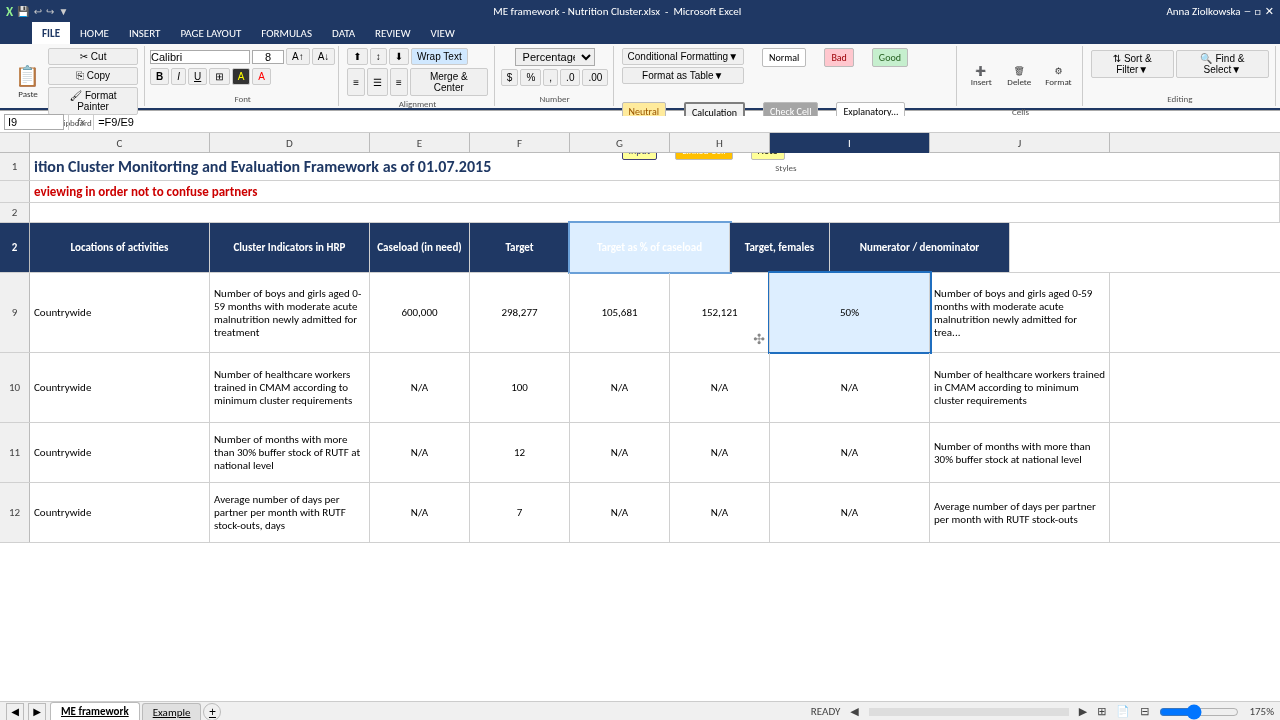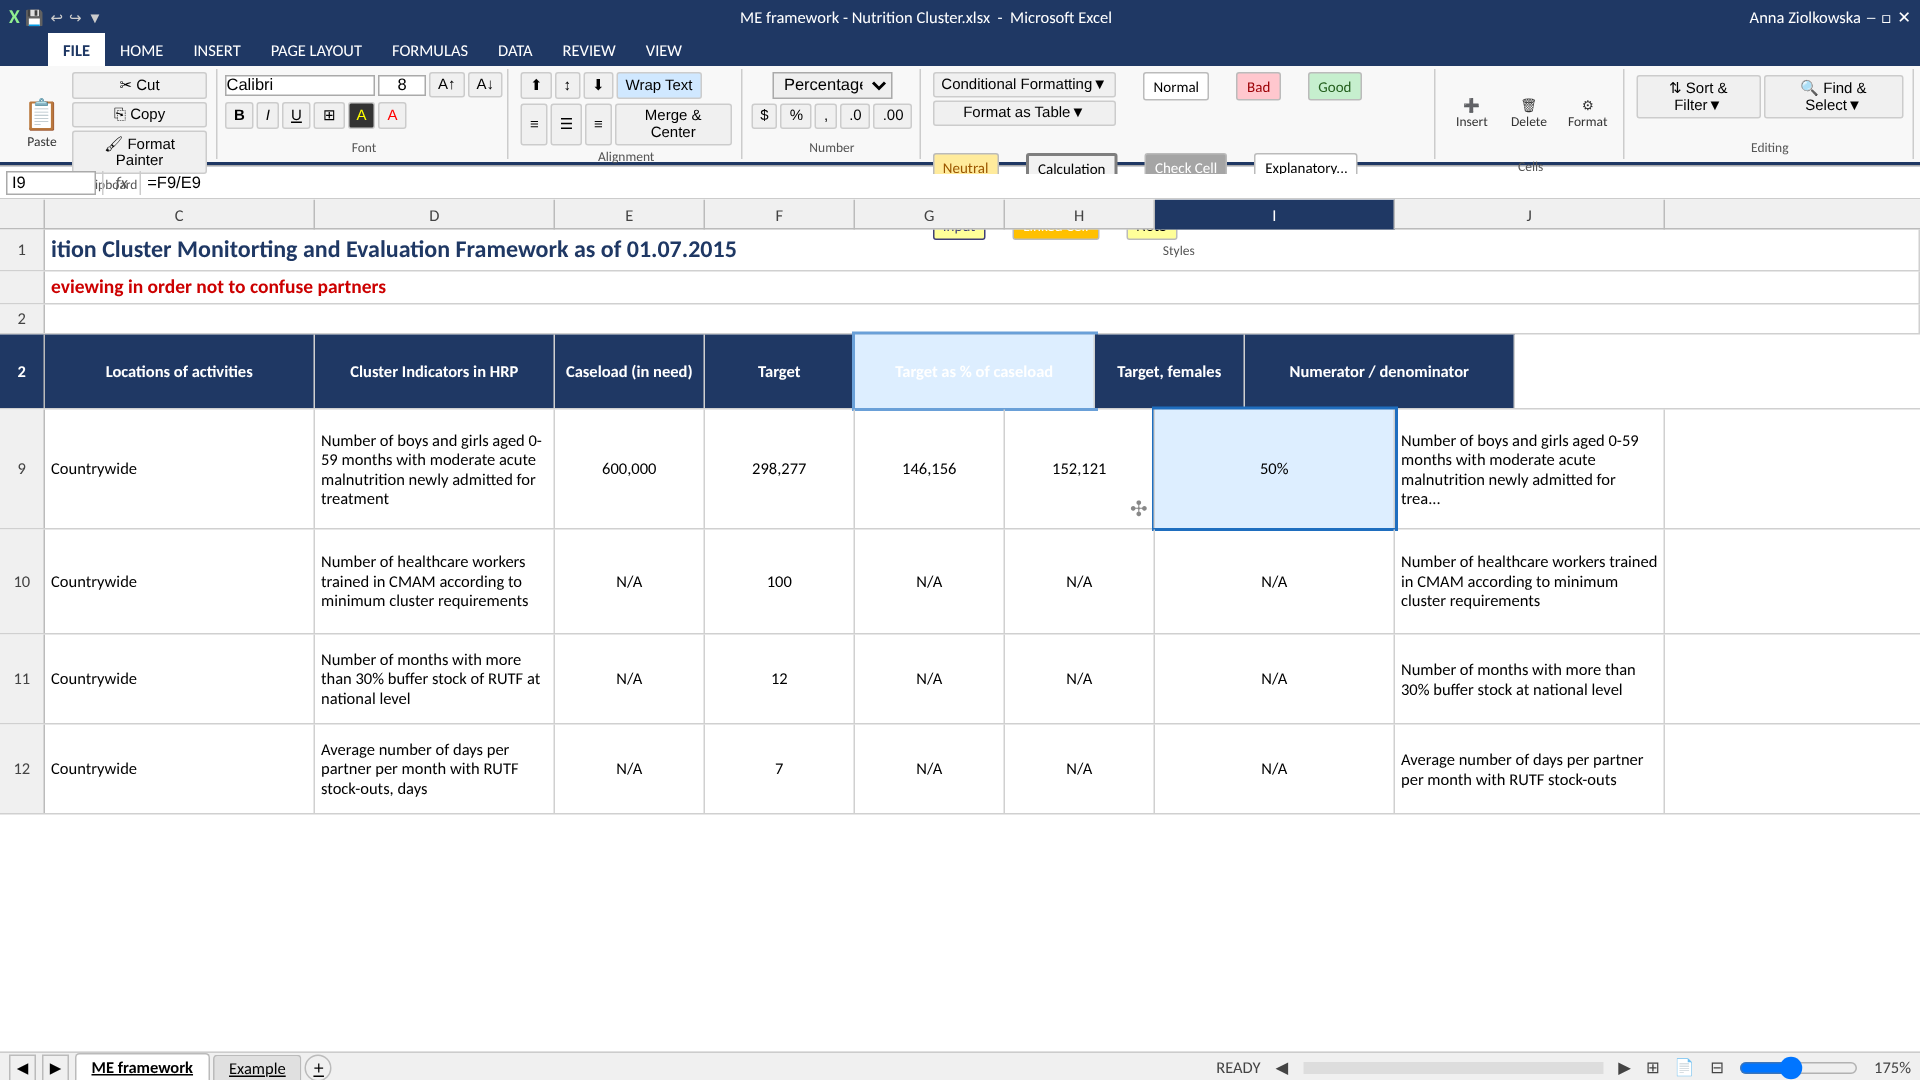--- a/index.html
+++ b/index.html
@@ -493,21 +493,21 @@
       <div class="grid-cell" style="width:160px;">
         <span>Number of boys and girls aged 0-59 months with moderate acute malnutrition newly admitted for treatment</span>
       </div>
       <div class="grid-cell center" style="width:100px;">
         <span>600,000</span>
       </div>
       <div class="grid-cell center" style="width:100px;">
         <span>298,277</span>
       </div>
       <div class="grid-cell center" style="width:100px;">
-        <span>146,156</span>
+        <span>105,681</span>
       </div>
       <div class="grid-cell center" style="width:100px;position:relative;">
         <span>152,121</span>
         <span style="position:absolute;bottom:4px;right:4px;font-size:14px;color:#888;">✣</span>
       </div>
       <div class="grid-cell center selected-cell" style="width:160px;outline:2px solid #1f6ebf;">
         <span>50%</span>
       </div>
       <div class="grid-cell" style="width:180px;">
         <span>Number of boys and girls aged 0-59 months with moderate acute malnutrition newly admitted for trea...</span>

